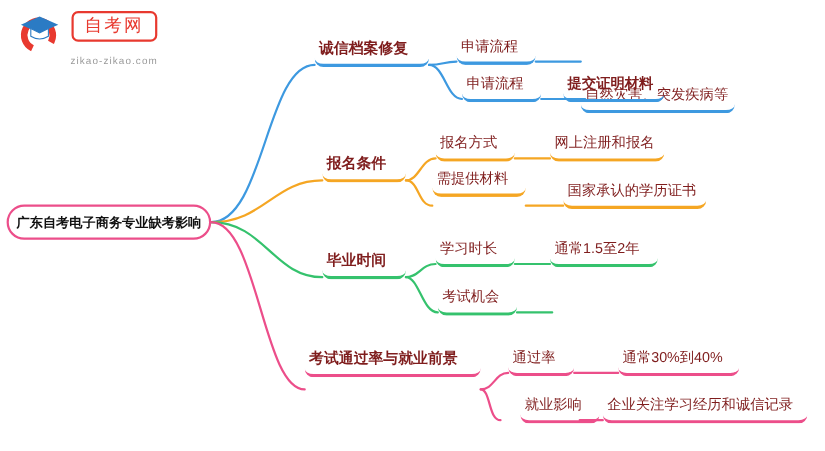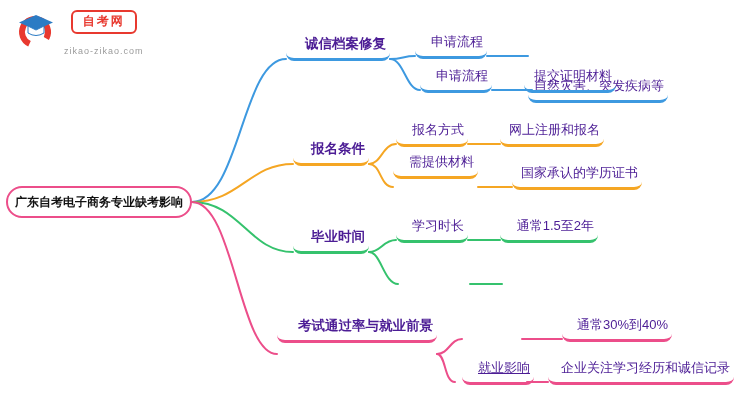--- a/index.html
+++ b/index.html
@@ -4,63 +4,63 @@
 <style>
   html,body{margin:0;padding:0;background:#fff;}
   #stage{position:relative;width:750px;height:410px;background:#ffffff;overflow:hidden;
          font-family:"Liberation Sans","DejaVu Sans",sans-serif;}
   #wires{position:absolute;left:0;top:0;width:750px;height:410px;pointer-events:none;}
 
   
   .logo{position:absolute;left:16px;top:10px;display:flex;align-items:flex-start;gap:8px;}
   .logo-icon{width:40px;height:40px;flex:0 0 auto;}
   .logo-text-col{display:flex;flex-direction:column;align-items:center;}
-  .logo-name{color:#E8392F;font-size:12px;font-weight:bold;border:2px solid #E8392F;
+  .logo-name{color:#E8392F;font-size:16px;font-weight:normal;border:2px solid #E8392F;
              border-radius:6px;padding:1px 10px 2px;letter-spacing:2px;}
   .logo-domain{color:#9a9a9a;font-size:9px;margin-top:12px;letter-spacing:1px;}
 
   
   .root-node{position:absolute;left:6px;top:186px;width:186px;height:32px;
              border:2px solid #EC4E8A;border-radius:17px;background:#fff;
              display:flex;align-items:center;justify-content:center;
              font-size:12px;font-weight:bold;color:#111;white-space:nowrap;box-sizing:border-box;}
 
   
-  .node{position:absolute;box-sizing:border-box;text-align:right;white-space:nowrap;
-        color:#4c1d95;font-size:13px;padding:3px 4px 5px;
+  .node{position:absolute;box-sizing:border-box;text-align:left;white-space:nowrap;
+        color:#7f1d1d;font-size:13px;padding:3px 4px 5px;
         border-bottom:3px solid #000;border-radius:0 0 8px 8px;}
   .lvl1{font-weight:600;font-size:13.5px;}
   .c-blue{border-bottom-color:#3D99E0;}
   .c-orange{border-bottom-color:#F5A623;}
   .c-green{border-bottom-color:#35C26D;}
   .c-pink{border-bottom-color:#EC4E8A;}
 
   
   .n-b1   {left:286px;top:32px; width:104px;}
   .n-b1c1k{left:415px;top:30px; width:72px;}
   .n-b1c1v{left:528px;top:30px; width:140px;margin-top:44px;}
   .n-b1c2k{left:420px;top:64px; width:72px;}
-  .n-b1c2v{left:524px;top:64px; width:92px;}
+  .n-b1c2v{left:512px;top:64px; width:92px;font-weight:bold;}
 
   .n-b2   {left:293px;top:137px;width:76px;}
   .n-b2c1k{left:396px;top:118px;width:72px;}
   .n-b2c1v{left:500px;top:118px;width:104px;}
   .n-b2c2k{left:393px;top:150px;width:85px;}
   .n-b2c2v{left:512px;top:161px;width:130px;}
 
   .n-b3   {left:293px;top:225px;width:76px;}
   .n-b3c1k{left:396px;top:214px;width:72px;}
   .n-b3c1v{left:500px;top:214px;width:98px;}
   .n-b3c2k{left:398px;top:258px;width:72px;}
   .n-b3c2v{left:502px;top:258px;width:92px;}
 
   .n-b4   {left:277px;top:314px;width:160px;}
   .n-b4c1k{left:462px;top:313px;width:60px;}
   .n-b4c1v{left:562px;top:313px;width:110px;}
-  .n-b4c2k{left:462px;top:356px;width:72px;text-decoration:underline;}
+  .n-b4c2k{left:473px;top:356px;width:72px;}
   .n-b4c2v{left:548px;top:356px;width:186px;}
 </style>
 </head>
 <body>
 
 <div id="stage">
 
   <svg id="wires" viewBox="0 0 750 410">
     <g fill="none" stroke-width="2" stroke-linecap="round">
 
@@ -120,19 +120,21 @@
 
   <div class="node lvl1 c-orange n-b2">报名条件</div>
   <div class="node c-orange n-b2c1k">报名方式</div>
   <div class="node c-orange n-b2c1v">网上注册和报名</div>
   <div class="node c-orange n-b2c2k">需提供材料</div>
   <div class="node lvl1 c-green n-b3">毕业时间</div>
 
   <div class="node c-orange n-b2c2v">国家承认的学历证书</div>
   <div class="node c-green n-b3c1k">学习时长</div>
   <div class="node c-green n-b3c1v">通常1.5至2年</div>
+  <div class="node c-green n-b3c2k">考试机会</div>
 
   <div class="node lvl1 c-pink n-b4">考试通过率与就业前景</div>
+  <div class="node c-pink n-b4c1k">通过率</div>
   <div class="node c-pink n-b4c1v">通常30%到40%</div>
   <div class="node c-pink n-b4c2k">就业影响</div>
   <div class="node c-pink n-b4c2v">企业关注学习经历和诚信记录</div>
 
 </div>
 
 </body></html>

